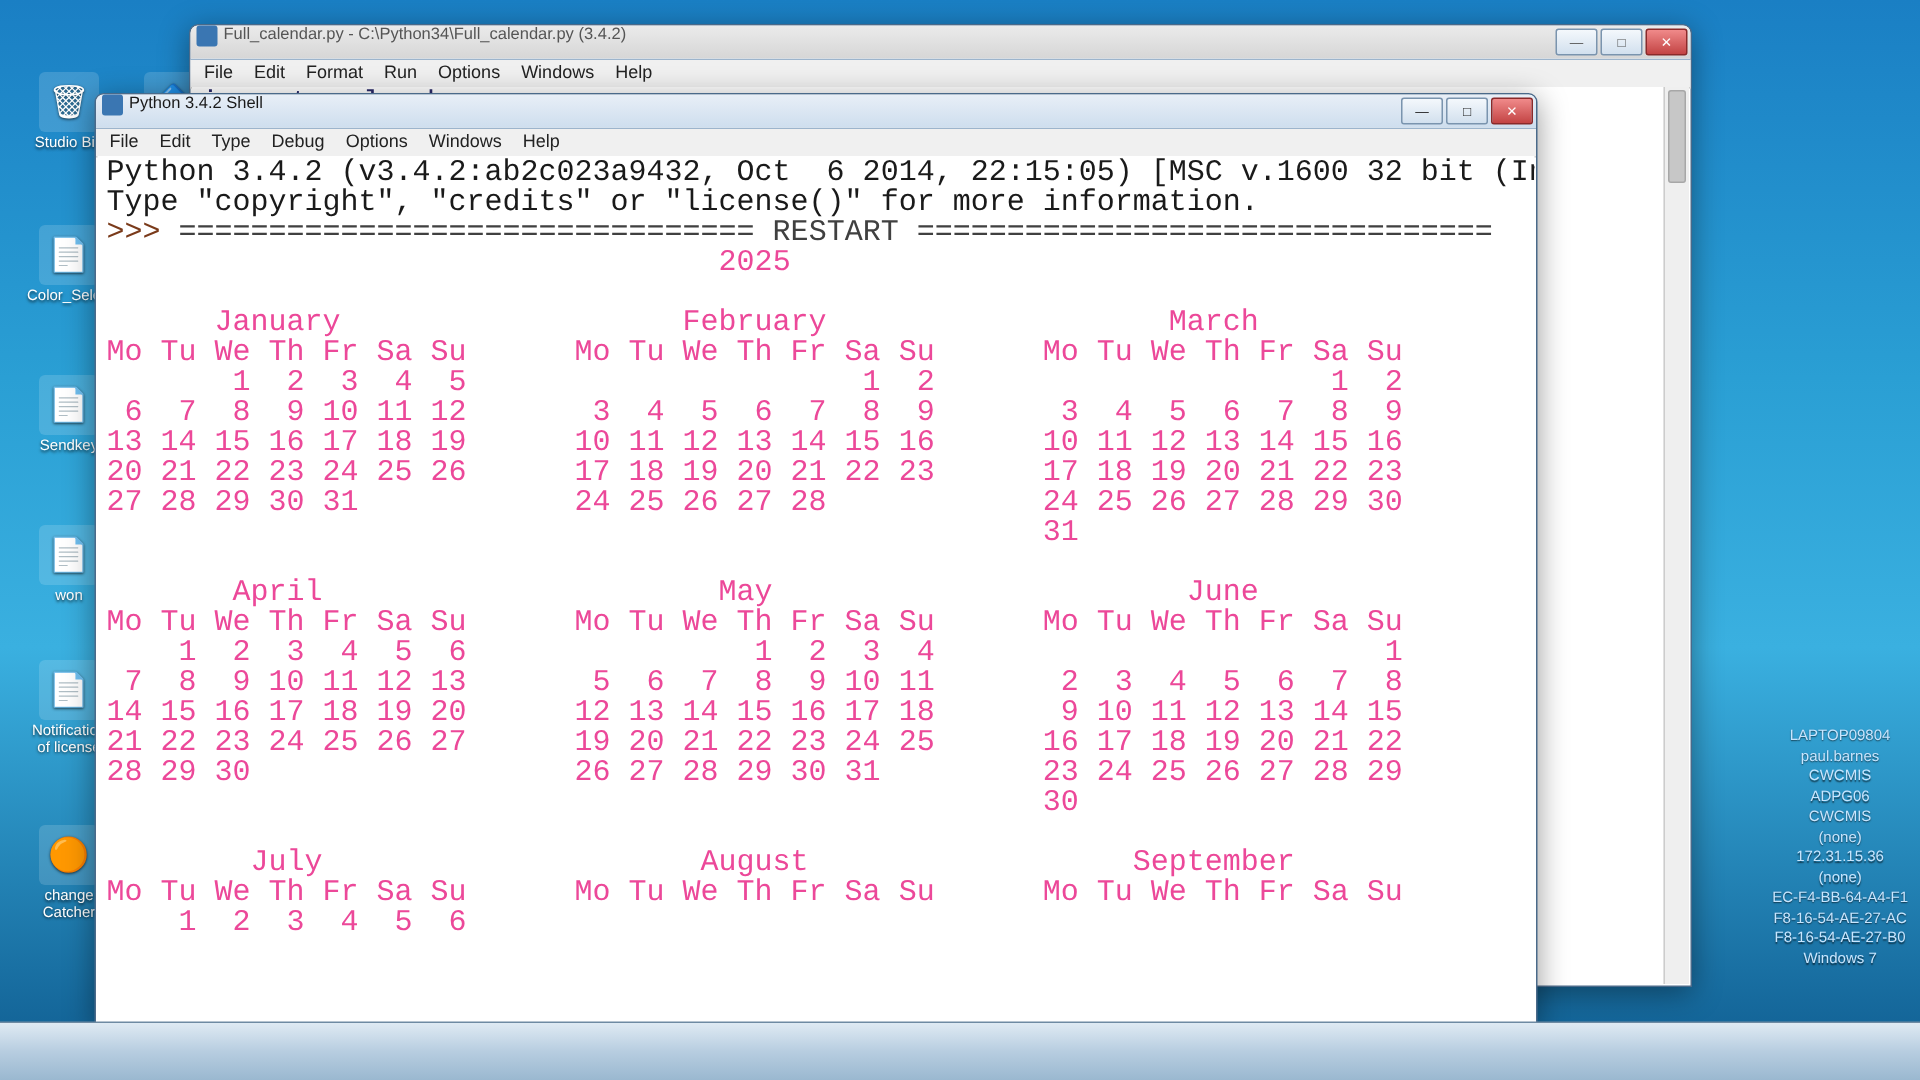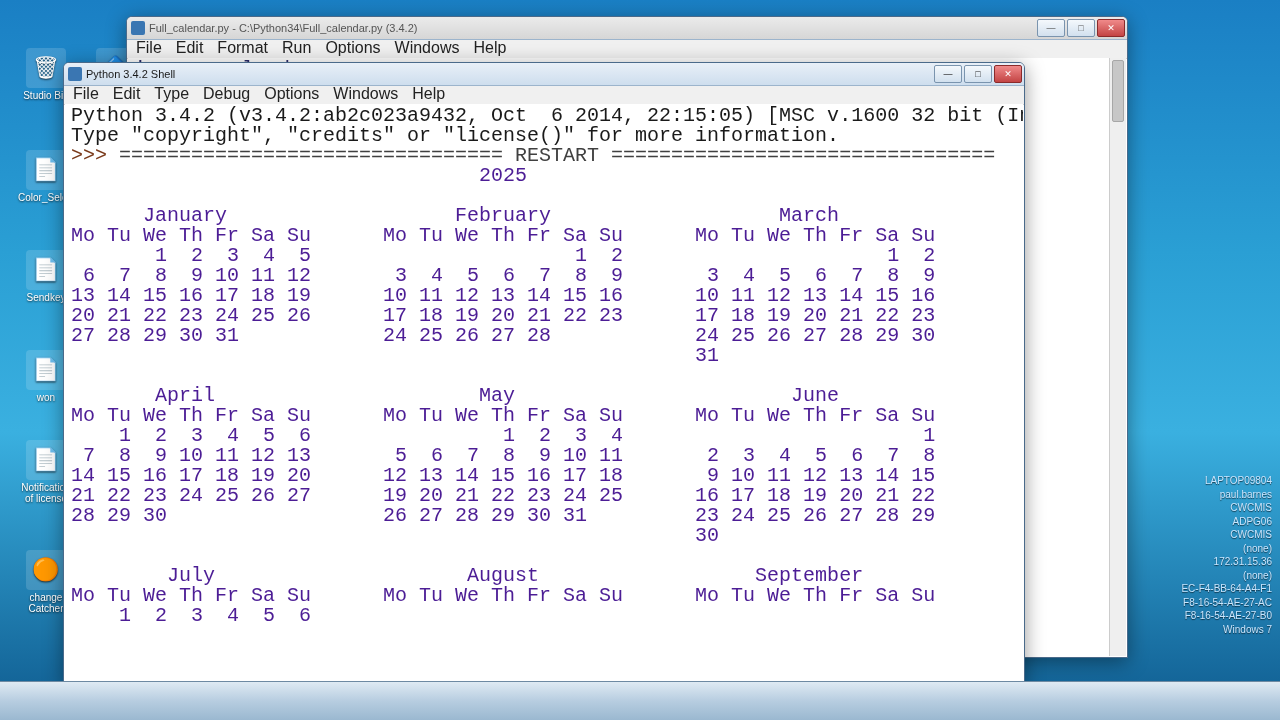--- a/index.html
+++ b/index.html
@@ -1,49 +1,49 @@
 <!DOCTYPE html>
 <html><head>
 <meta charset="utf-8">
 <style>
 html,body{margin:0;padding:0;width:1280px;height:720px;overflow:hidden;font-family:"Segoe UI",Tahoma,sans-serif;font-size:11px;background:#000}
 .desktop{position:absolute;inset:0;background:linear-gradient(180deg,#1a7fc4 0%,#2a9fd4 35%,#3ab0e0 60%,#0e5a8e 100%);}
 .dicon{position:absolute;width:56px;text-align:center;color:#fff;text-shadow:0 1px 2px rgba(0,0,0,.7);font-size:10px;line-height:1.1}
 .dicon .ibox{width:40px;height:40px;margin:0 auto 2px;border-radius:4px;display:flex;align-items:center;justify-content:center;font-size:22px;background:rgba(255,255,255,.15)}
-.sysinfo{position:absolute;right:8px;bottom:84px;color:#c8e6ff;font-size:10px;text-align:right;line-height:1.35;text-shadow:0 1px 1px rgba(0,0,0,.6)}
+.sysinfo{position:absolute;right:8px;bottom:74px;color:#c8e6ff;font-size:10px;text-align:center;line-height:1.35;text-shadow:0 1px 1px rgba(0,0,0,.6)}
 .taskbar{position:absolute;left:0;right:0;bottom:0;height:38px;background:linear-gradient(180deg,#dfeaf3,#b7cde0 50%,#9ab8d0);border-top:1px solid #6e8aa2}
 
 .win{position:absolute;background:#fff;border:1px solid #4a6a8a;border-radius:6px 6px 0 0;box-shadow:0 4px 20px rgba(0,0,0,.4)}
-.titlebar{height:22px;background:linear-gradient(180deg,#e8eff7,#cedeee);border-bottom:1px solid #9cb4cc;display:flex;align-items:center;padding:0 4px;font-size:11px;color:#1a1a1a;position:relative;border-radius:5px 5px 0 0}
+.titlebar{height:22px;background:linear-gradient(180deg,#e8eff7,#cedeee);border-bottom:1px solid #9cb4cc;display:flex;padding:0 4px;font-size:11px;color:#1a1a1a;position:relative;border-radius:5px 5px 0 0}
 .titlebar.inactive{background:linear-gradient(180deg,#ebebeb,#d6d6d6);color:#555}
 .tb-icon{width:14px;height:14px;margin-right:4px;background:#3a76b2;border-radius:2px}
 .wctrls{position:absolute;right:2px;top:2px;display:flex;gap:2px}
 .wbtn{width:26px;height:16px;border:1px solid #7a94ae;border-radius:2px;background:linear-gradient(180deg,#f4f8fc,#d2e0ee);display:flex;align-items:center;justify-content:center;font-size:9px;line-height:1}
 .wbtn.close{background:linear-gradient(180deg,#f08a8a,#c34444);color:#fff;border-color:#8a2a2a}
-.menubar{height:18px;background:#f0f0f0;border-bottom:1px solid #d0d0d0;display:flex;align-items:flex-end;padding:0 2px;font-size:16px;color:#222}
+.menubar{height:18px;background:#f0f0f0;border-bottom:1px solid #d0d0d0;display:flex;align-items:flex-start;padding:0 2px;font-size:12px;color:#222}
 .menubar span{padding:1px 7px;cursor:default}
 .body{position:absolute;left:1px;right:1px;bottom:1px;top:41px;background:#fff;overflow:hidden}
 
 .editor-text,.shell-text{font-family:"Courier New",monospace;font-size:20px;line-height:20px;white-space:pre;padding:2px 6px;color:#2a2a6a}
 .shell-text{color:#1a1a1a}
 .restart-line{color:#404040}
 .prompt{color:#7a3a1a}
 .vscroll{position:absolute;right:0;top:0;bottom:0;width:16px;background:#efefef;border-left:1px solid #ccc}
 .vscroll .thumb{position:absolute;left:2px;right:2px;top:2px;height:60px;background:#c7c7c7;border:1px solid #a7a7a7;border-radius:2px}
 
 
 #win-editor{left:126px;top:16px;width:1000px;height:640px}
 #win-editor .body{top:41px}
 #win-editor .editor-pane{position:absolute;inset:0;right:17px}
 
 
 #win-shell{left:63px;top:62px;width:960px;height:620px}
 #win-shell .shell-pane{position:absolute;inset:0}
 
-.cal{color:#4c1d95}
+.cal{color:#ec4899}
 </style>
 </head>
 <body>
 
 <div class="desktop">
 
   <div id="dicons">
       <div class="dicon" style="left: 18px; top: 48px;">
         <div class="ibox">🗑</div>
         <div>Studio Bin</div>

